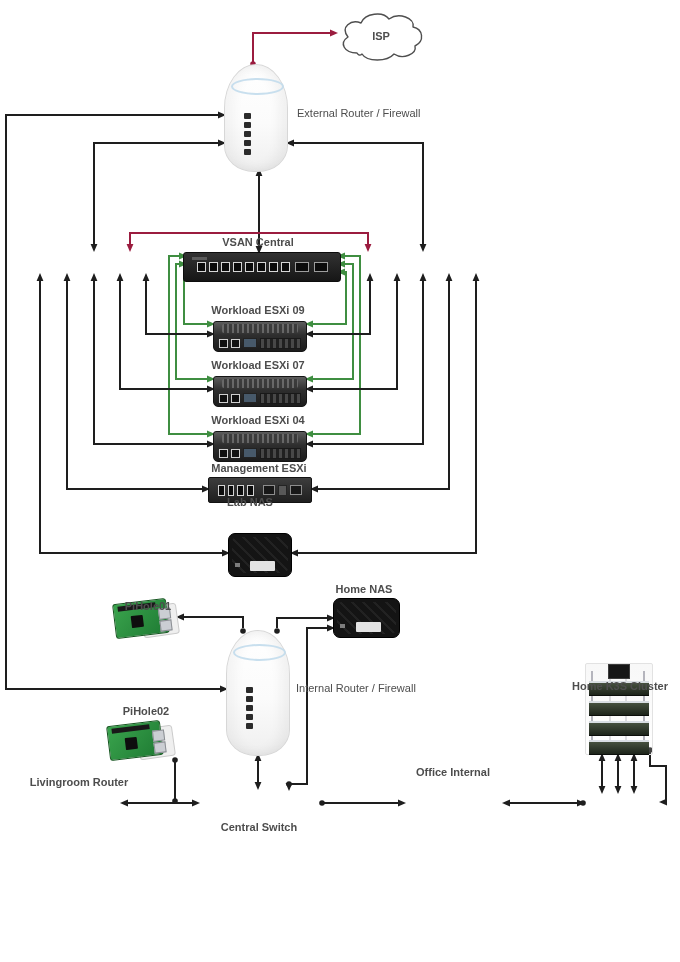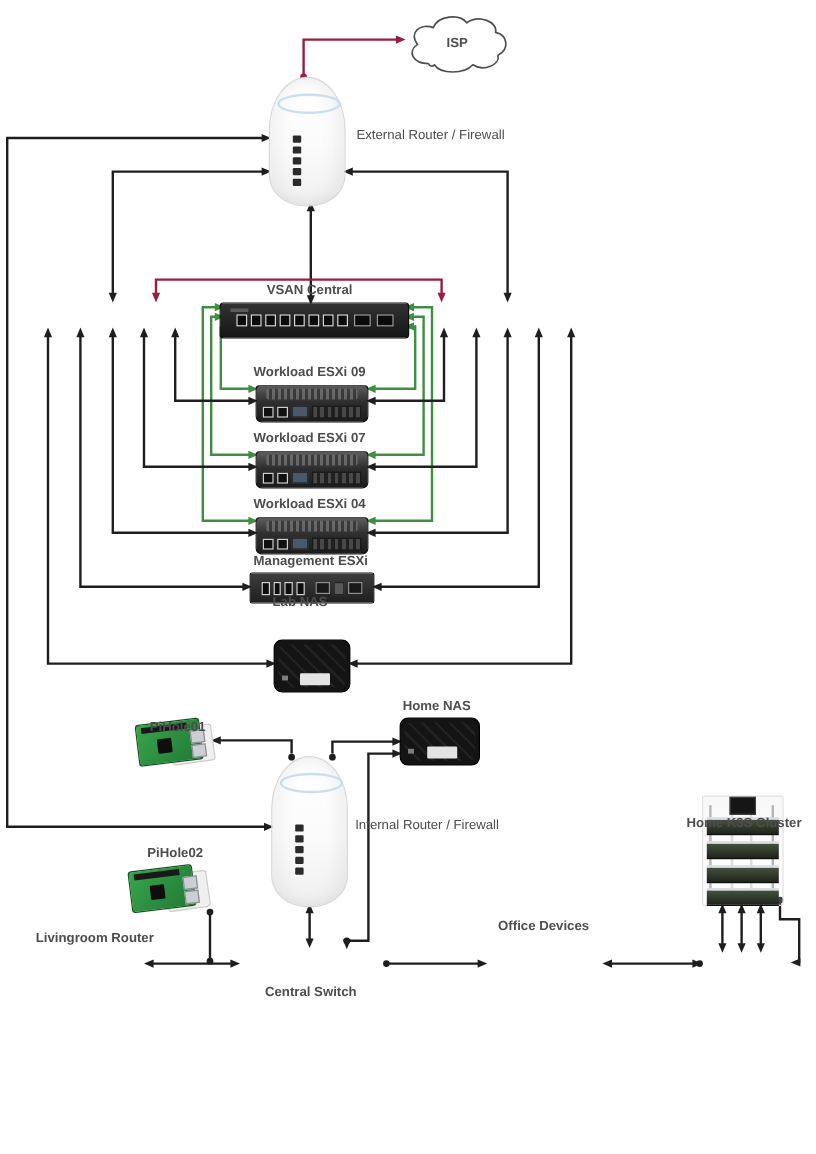--- a/index.html
+++ b/index.html
@@ -397,15 +397,15 @@
       <div class="node-label lab-center" style="left: 258px; top: 414px;">Workload ESXi 04</div>
       <div class="node-label lab-center" style="left: 259px; top: 462px;">Management ESXi</div>
       <div class="node-label lab-center" style="left: 250px; top: 496px;">Lab NAS</div>
       <div class="node-label lab-center" style="left: 148px; top: 600px;">PiHole01</div>
       <div class="node-label lab-center" style="left: 364px; top: 583px; text-align: center;">Home NAS</div>
       <div class="node-label" style="left: 296px; top: 682px;">Internal Router / Firewall</div>
       <div class="node-label lab-center" style="left: 146px; top: 705px;">PiHole02</div>
       <div class="node-label lab-center" style="left: 620px; top: 648px; margin-top: 32px;">Home K3S Cluster</div>
       <div class="node-label lab-center" style="left: 79px; top: 776px;">Livingroom Router</div>
       <div class="node-label lab-center" style="left: 259px; top: 821px;">Central Switch</div>
-      <div class="node-label lab-center" style="left: 453px; top: 766px;">Office Devices</div>
+      <div class="node-label lab-center" style="left: 453px; top: 766px;">Office Internal</div>
     </div>
 </div>
 
 </body></html>

